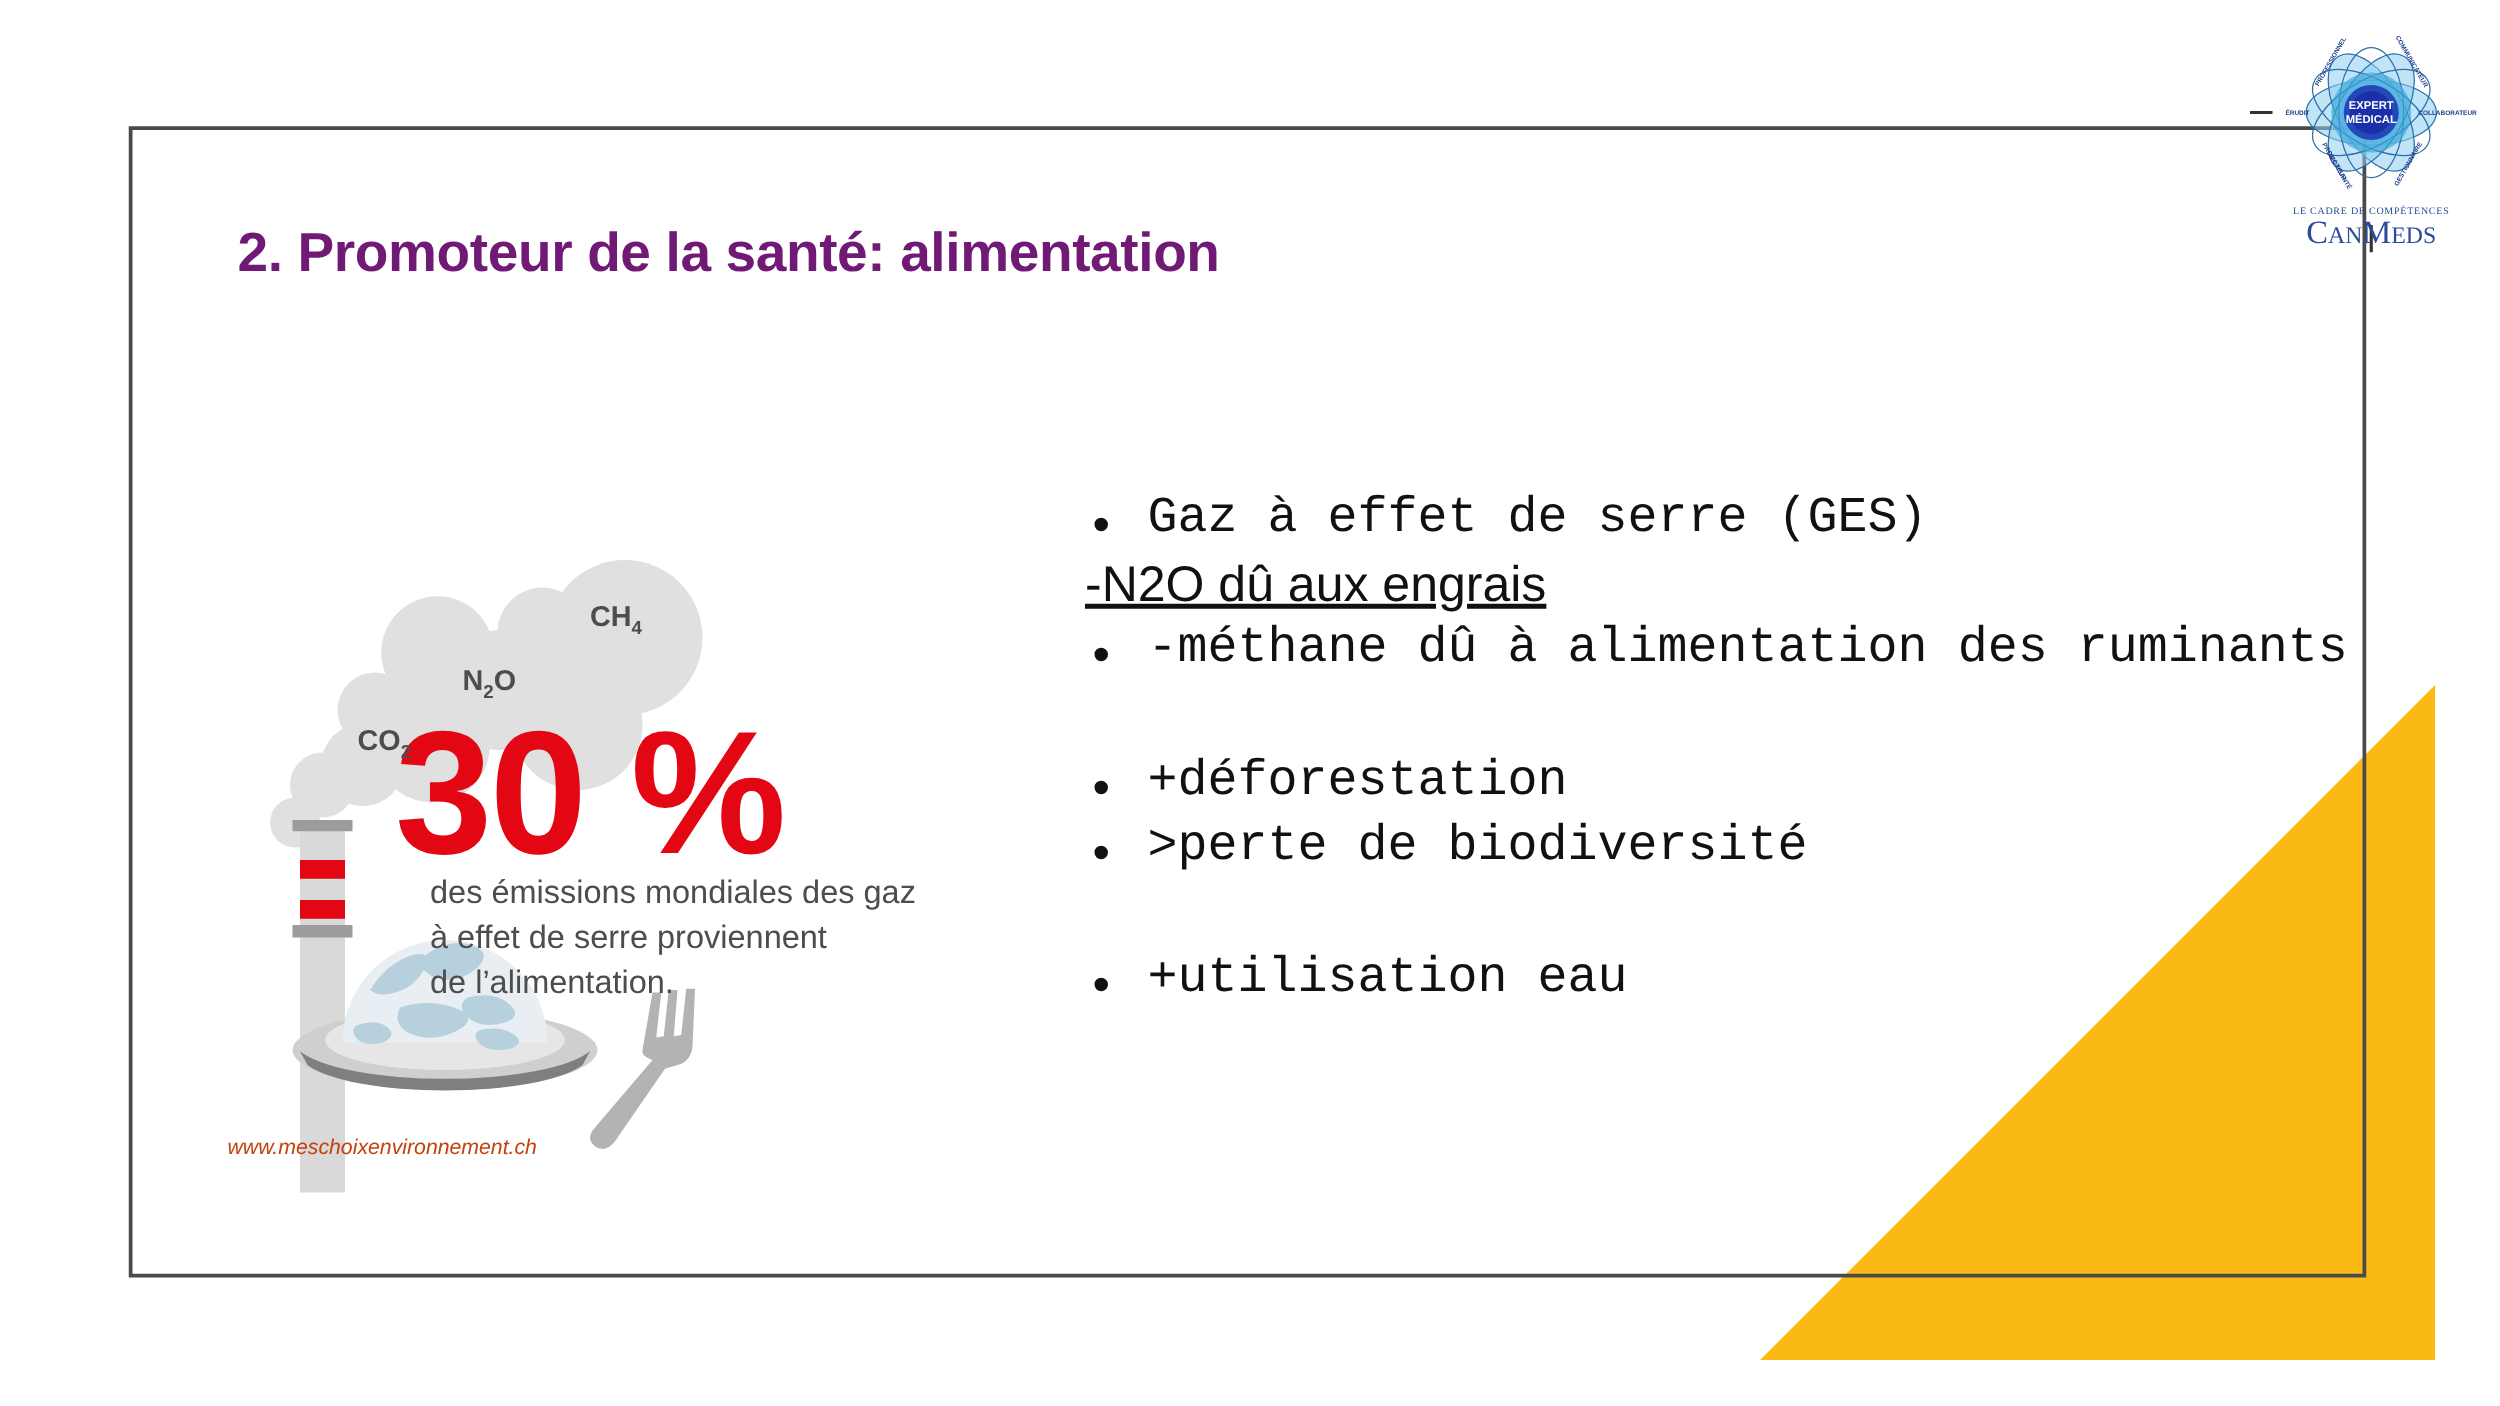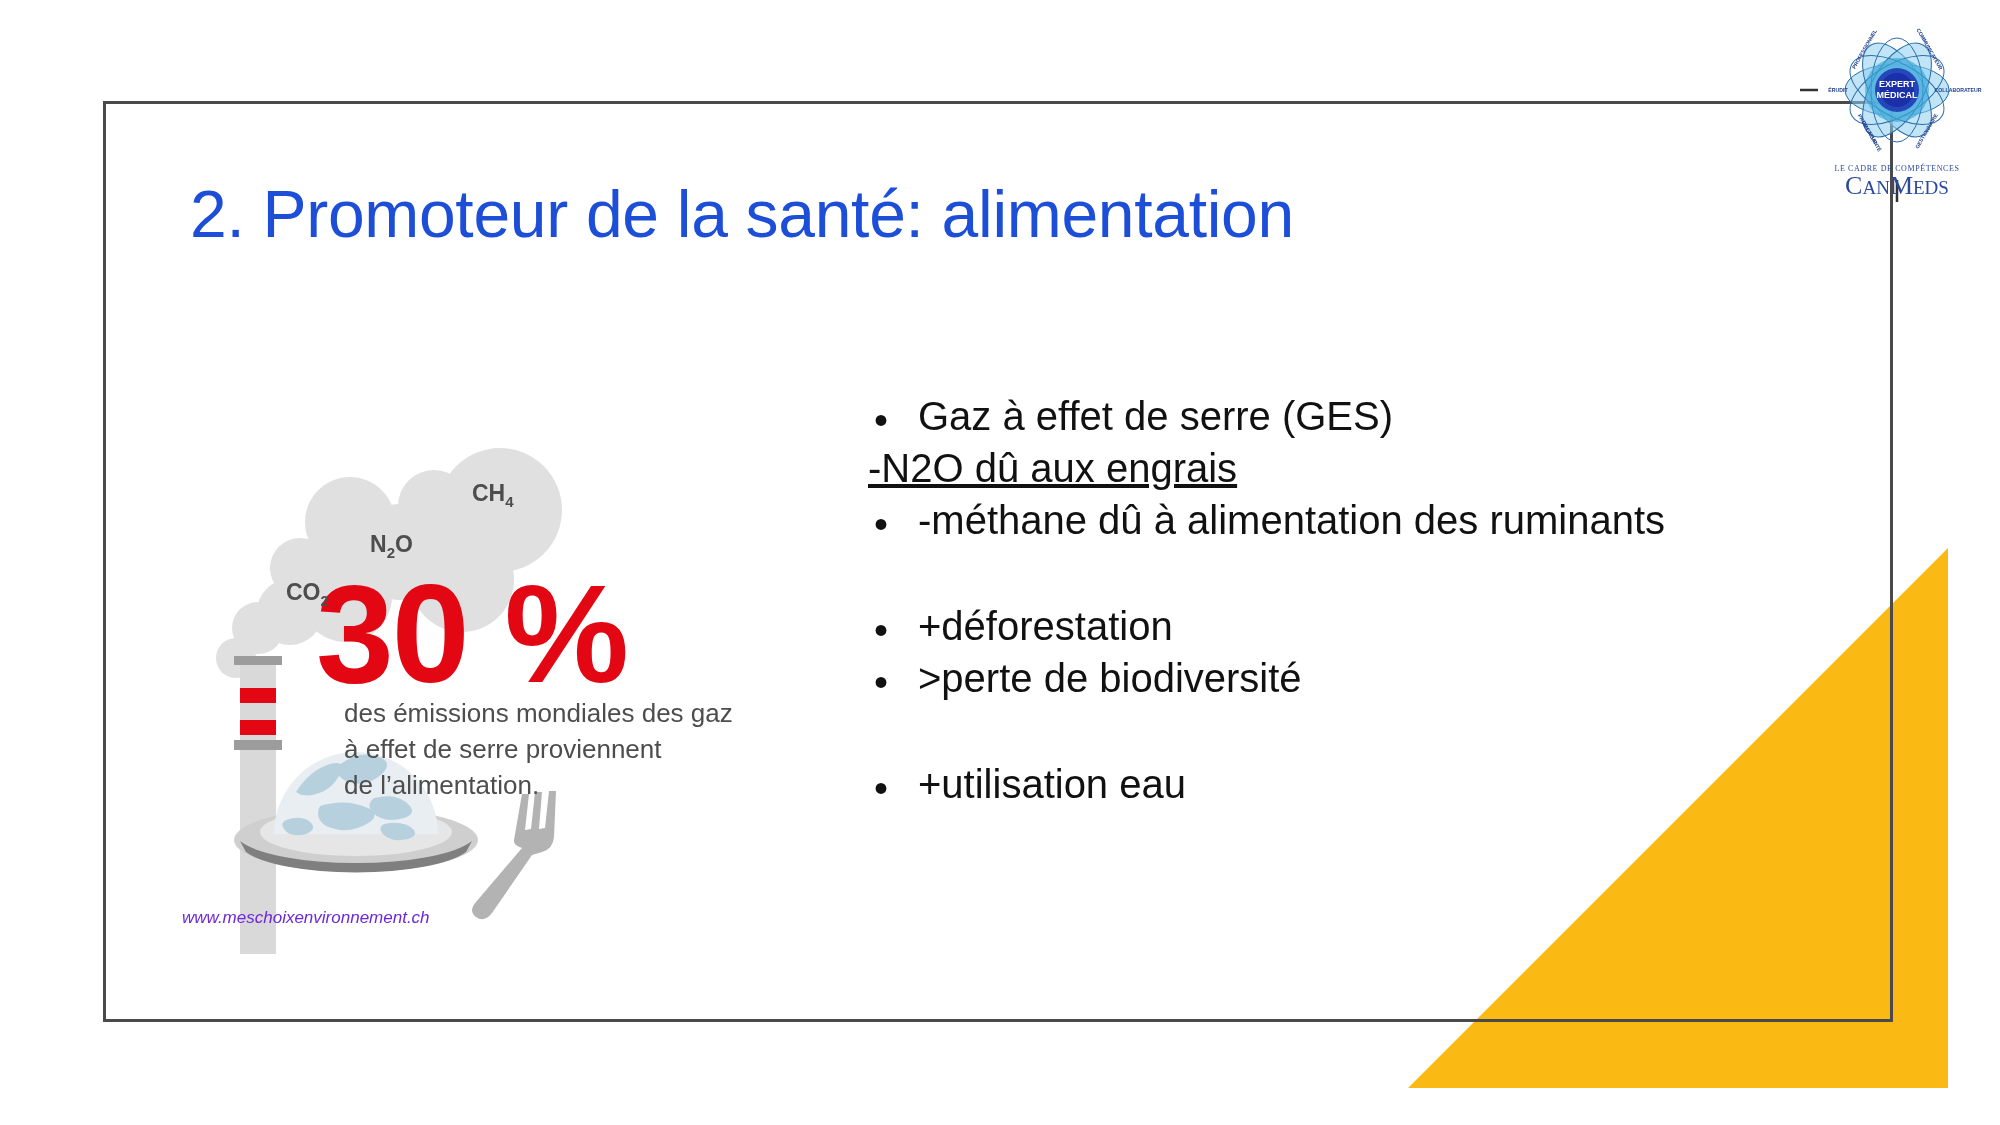--- a/index.html
+++ b/index.html
@@ -42,24 +42,24 @@
     z-index: 2;
     pointer-events: none;
   }
 
   
   #page-title {
     position: absolute;
     left: 190px;
     top: 178px;
     width: 1400px;
-    font-size: 66px;
+    font-size: 44px;
     line-height: 1.12;
-    color: #1d4ed8;
-    font-weight: 400;
+    color: #701a75;
+    font-weight: 700;
     letter-spacing: -0.3px;
     z-index: 4;
     white-space: nowrap;
   }
 
   
   #bullet-list {
     position: absolute;
     left: 868px;
     top: 390px;
@@ -77,20 +77,21 @@
   .bullet-block .dot {
     position: absolute;
     left: 6px;
     top: 0.10em;
     font-size: 40px;
     line-height: 1.30;
     color: #111111;
   }
   .bullet-line {
     white-space: nowrap;
+    font-family: Liberation Mono, monospace;
   }
   .bullet-cont {
     margin-left: -50px;
     white-space: nowrap;
     text-decoration: underline;
   }
   .spacer-line {
     height: 54px;
   }
 
@@ -104,21 +105,21 @@
     z-index: 3;
   }
   #infographic svg { display: block; }
 
   #info-source {
     position: absolute;
     left: 182px;
     top: 908px;
     font-size: 17px;
     font-style: italic;
-    color: #6d28d9;
+    color: #c2410c;
     z-index: 4;
   }
 
   
   #canmeds-logo {
     position: absolute;
     left: 1800px;
     top: 2px;
     width: 195px;
     height: 200px;

